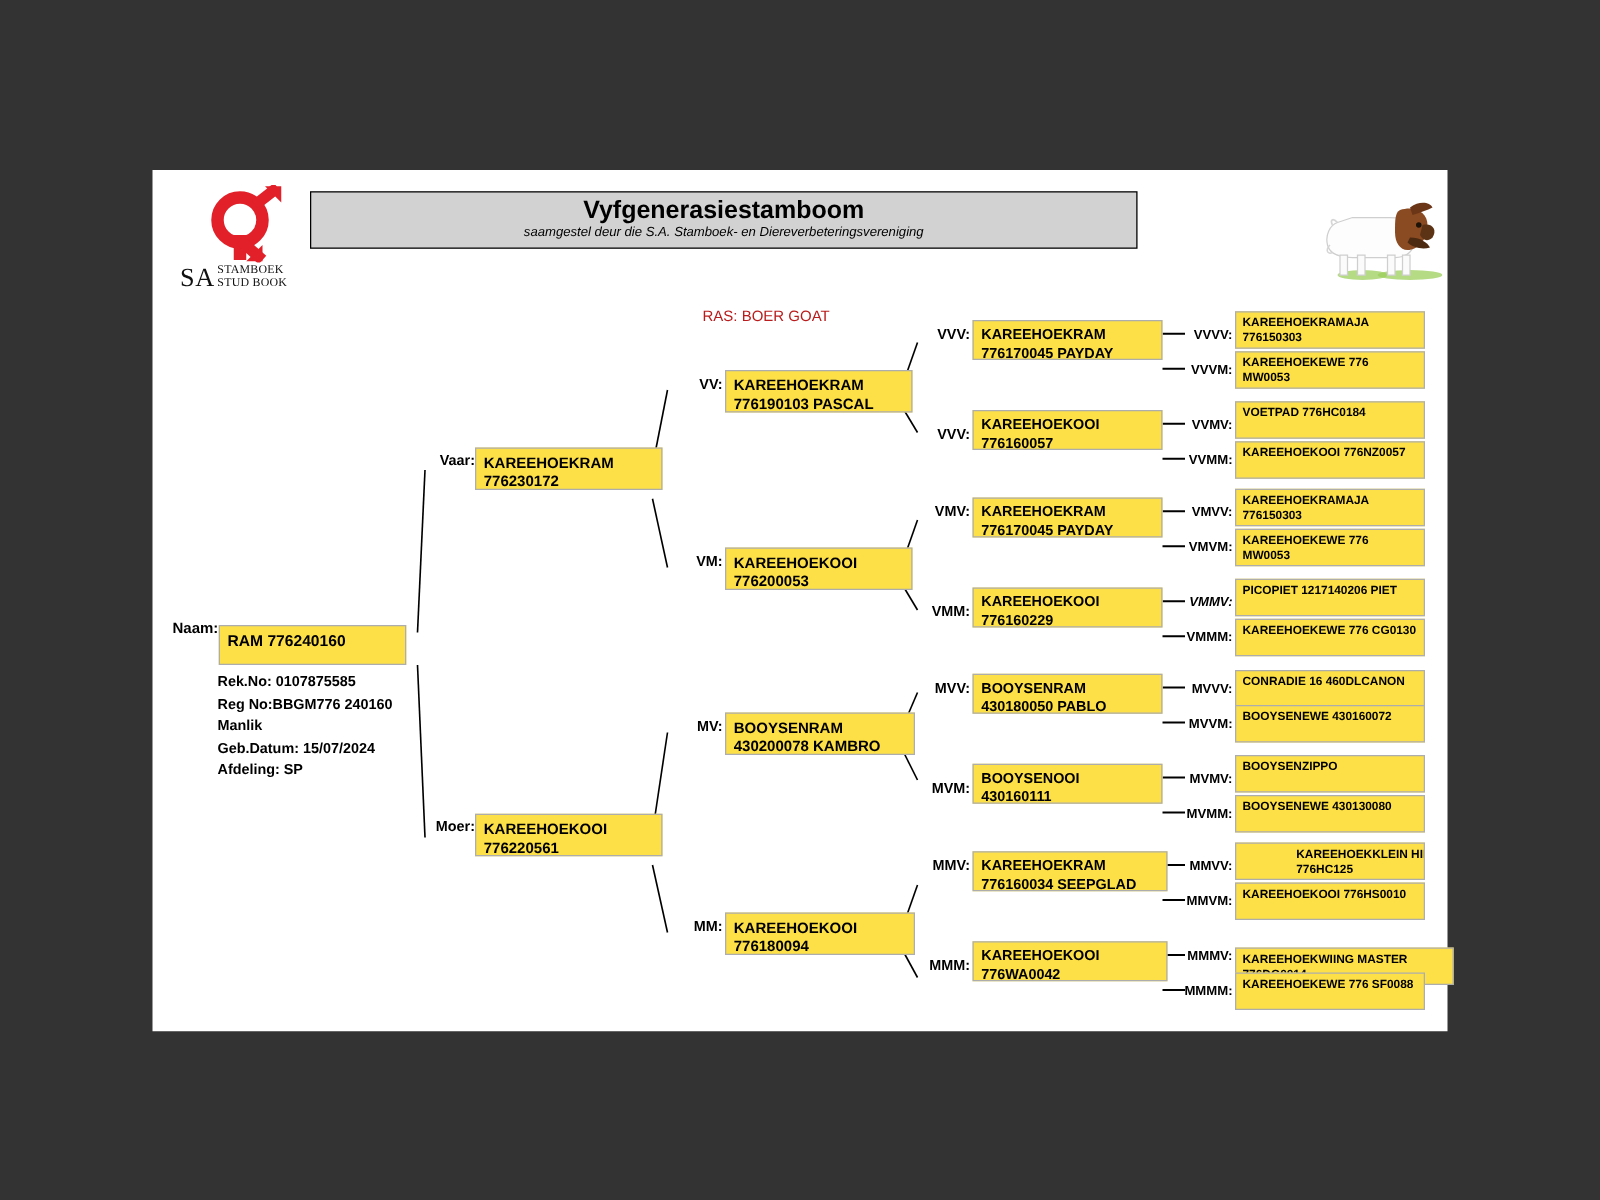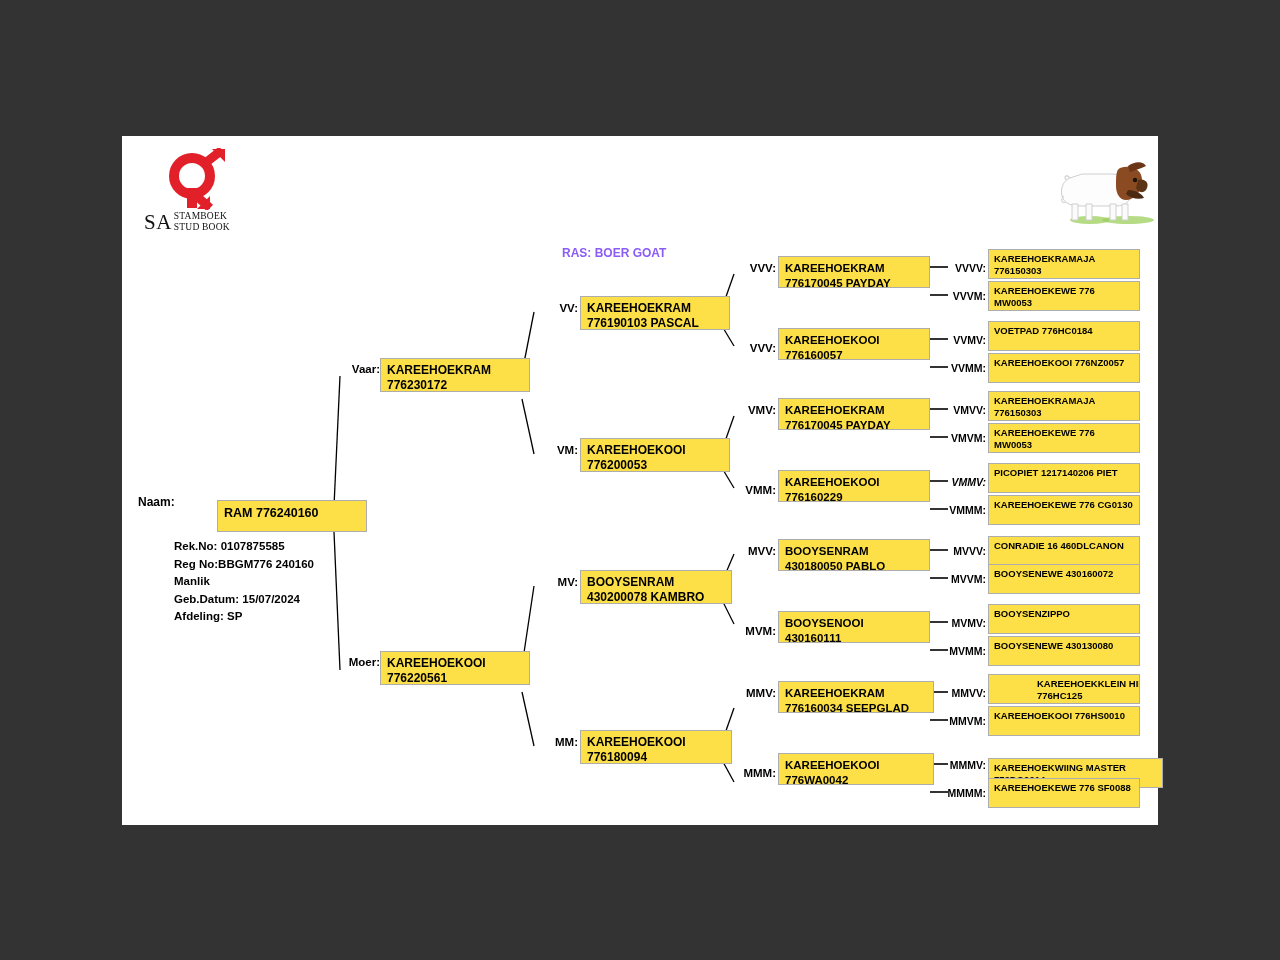--- a/index.html
+++ b/index.html
@@ -43,21 +43,21 @@
   }
   #title-sub {
     font-size: 10.5px; font-style: italic; color: #000; line-height: 13px;
     font-family: "Liberation Sans", sans-serif;
   }
 
   #goat { position: absolute; left: 920px; top: 8px; width: 112px; height: 84px; }
 
   #ras {
     position: absolute; left: 440px; top: 110px;
-    font-size: 12px; font-weight: bold; color: #8b5cf6; white-space: nowrap;
+    font-size: 12px; font-weight: normal; color: #b91c1c; white-space: nowrap;
   }
 
   
   #naam-label {
     position: absolute; left: 16px; top: 359px;
     font-size: 12px; font-weight: bold; color: #000;
   }
   #info-block {
     position: absolute; left: 52px; top: 402px;
     font-size: 11.5px; font-weight: bold; color: #000; line-height: 17.6px;
@@ -120,20 +120,24 @@
         <rect x="23" y="40" width="10" height="20" fill="#e1202a"></rect>
         <path d="M21 48 L43 48 L43 56 L21 56 Z" fill="#e1202a" opacity="0"></path>
         <path d="M28 44 L46 60" stroke="#e1202a" stroke-width="9"></path>
         <path d="M46 48 L46 61 L33 61 Z" fill="#e1202a"></path>
       </svg>
       <div class="wordmark">
         <span class="sa">SA</span><span class="sb"><span>STAMBOEK</span><br><span>STUD BOOK</span></span>
       </div>
     </div>
 
+    <div id="title-box">
+      <div id="title-main">Vyfgenerasiestamboom</div>
+      <div id="title-sub">saamgestel deur die S.A. Stamboek- en Diereverbeteringsvereniging</div>
+    </div>
 
     <svg id="goat" viewBox="0 0 112 84">
       <ellipse cx="86" cy="76" rx="26" ry="4" fill="#9ccf5c" opacity="0.75"></ellipse>
       <ellipse cx="48" cy="76" rx="20" ry="4" fill="#9ccf5c" opacity="0.75"></ellipse>
       <path d="M28 34 C22 36 18 44 20 52 C22 60 30 62 40 62 L74 62 C84 62 90 56 90 46 C90 36 82 30 70 30 L40 30 Z" fill="#fdfdfd" stroke="#cfcfcf" stroke-width="1"></path>
       <path d="M30 60 L30 76 L36 76 L36 60 Z" fill="#fbfbfb" stroke="#cfcfcf" stroke-width="1"></path>
       <path d="M44 60 L44 76 L50 76 L50 60 Z" fill="#fbfbfb" stroke="#cfcfcf" stroke-width="1"></path>
       <path d="M68 60 L68 76 L74 76 L74 60 Z" fill="#fbfbfb" stroke="#cfcfcf" stroke-width="1"></path>
       <path d="M80 60 L80 76 L86 76 L86 60 Z" fill="#fbfbfb" stroke="#cfcfcf" stroke-width="1"></path>
       <path d="M78 24 C90 20 100 26 100 36 C100 48 92 56 84 56 C78 56 74 50 74 42 C74 32 74 26 78 24 Z" fill="#8a4a22"></path>
@@ -181,21 +185,21 @@
       <line class="tick" x1="808" y1="442" x2="826" y2="442"></line>
       <line class="tick" x1="808" y1="486" x2="826" y2="486"></line>
       <line class="tick" x1="808" y1="514" x2="826" y2="514"></line>
       <line class="tick" x1="808" y1="556" x2="826" y2="556"></line>
       <line class="tick" x1="808" y1="584" x2="826" y2="584"></line>
       <line class="tick" x1="808" y1="628" x2="826" y2="628"></line>
       <line class="tick" x1="808" y1="656" x2="826" y2="656"></line>
     </svg>
 
     <div id="naam-label">Naam:</div>
-    <div class="pbox g0" style="left:53px; top:364px; width:150px; height:32px;margin-left:42px;">
+    <div class="pbox g0" style="left:53px; top:364px; width:150px; height:32px;">
       <div class="l1">RAM 776240160</div>
     </div>
 
     <div id="info-block">
       <div>Rek.No: 0107875585</div>
       <div>Reg No:BBGM776 240160</div>
       <div>Manlik</div>
       <div>Geb.Datum: 15/07/2024</div>
       <div>Afdeling: SP</div>
     </div>

